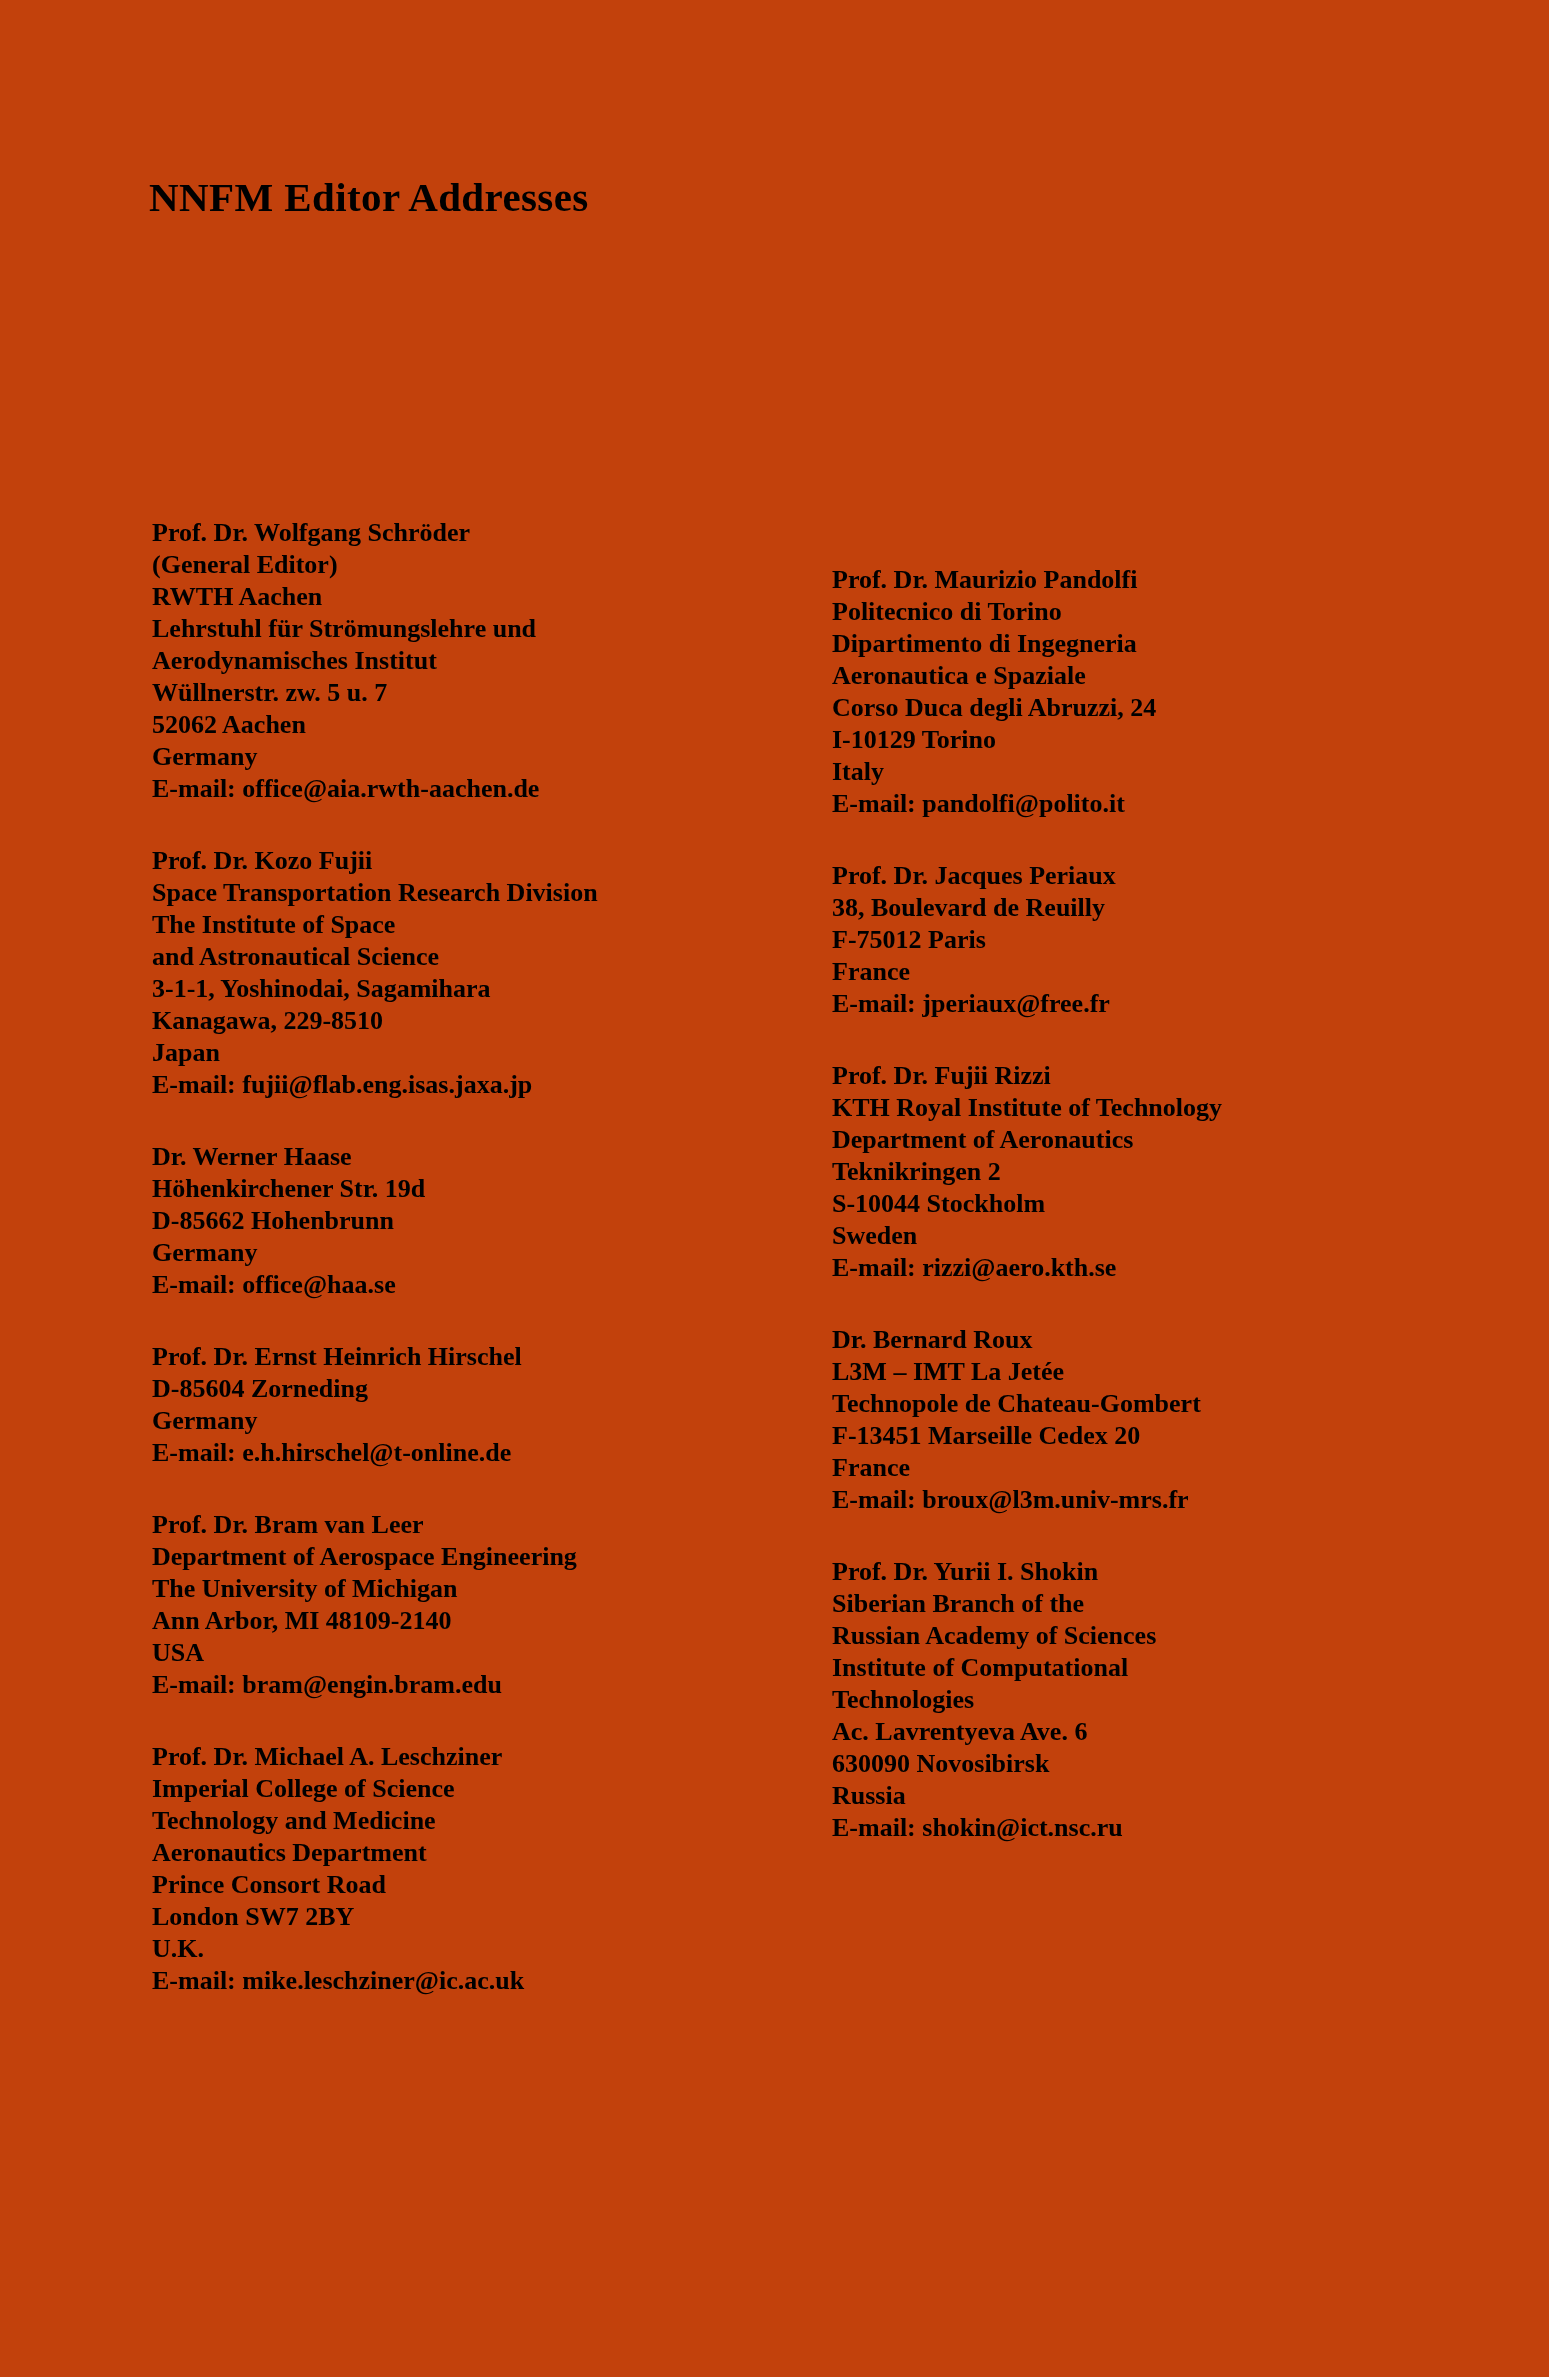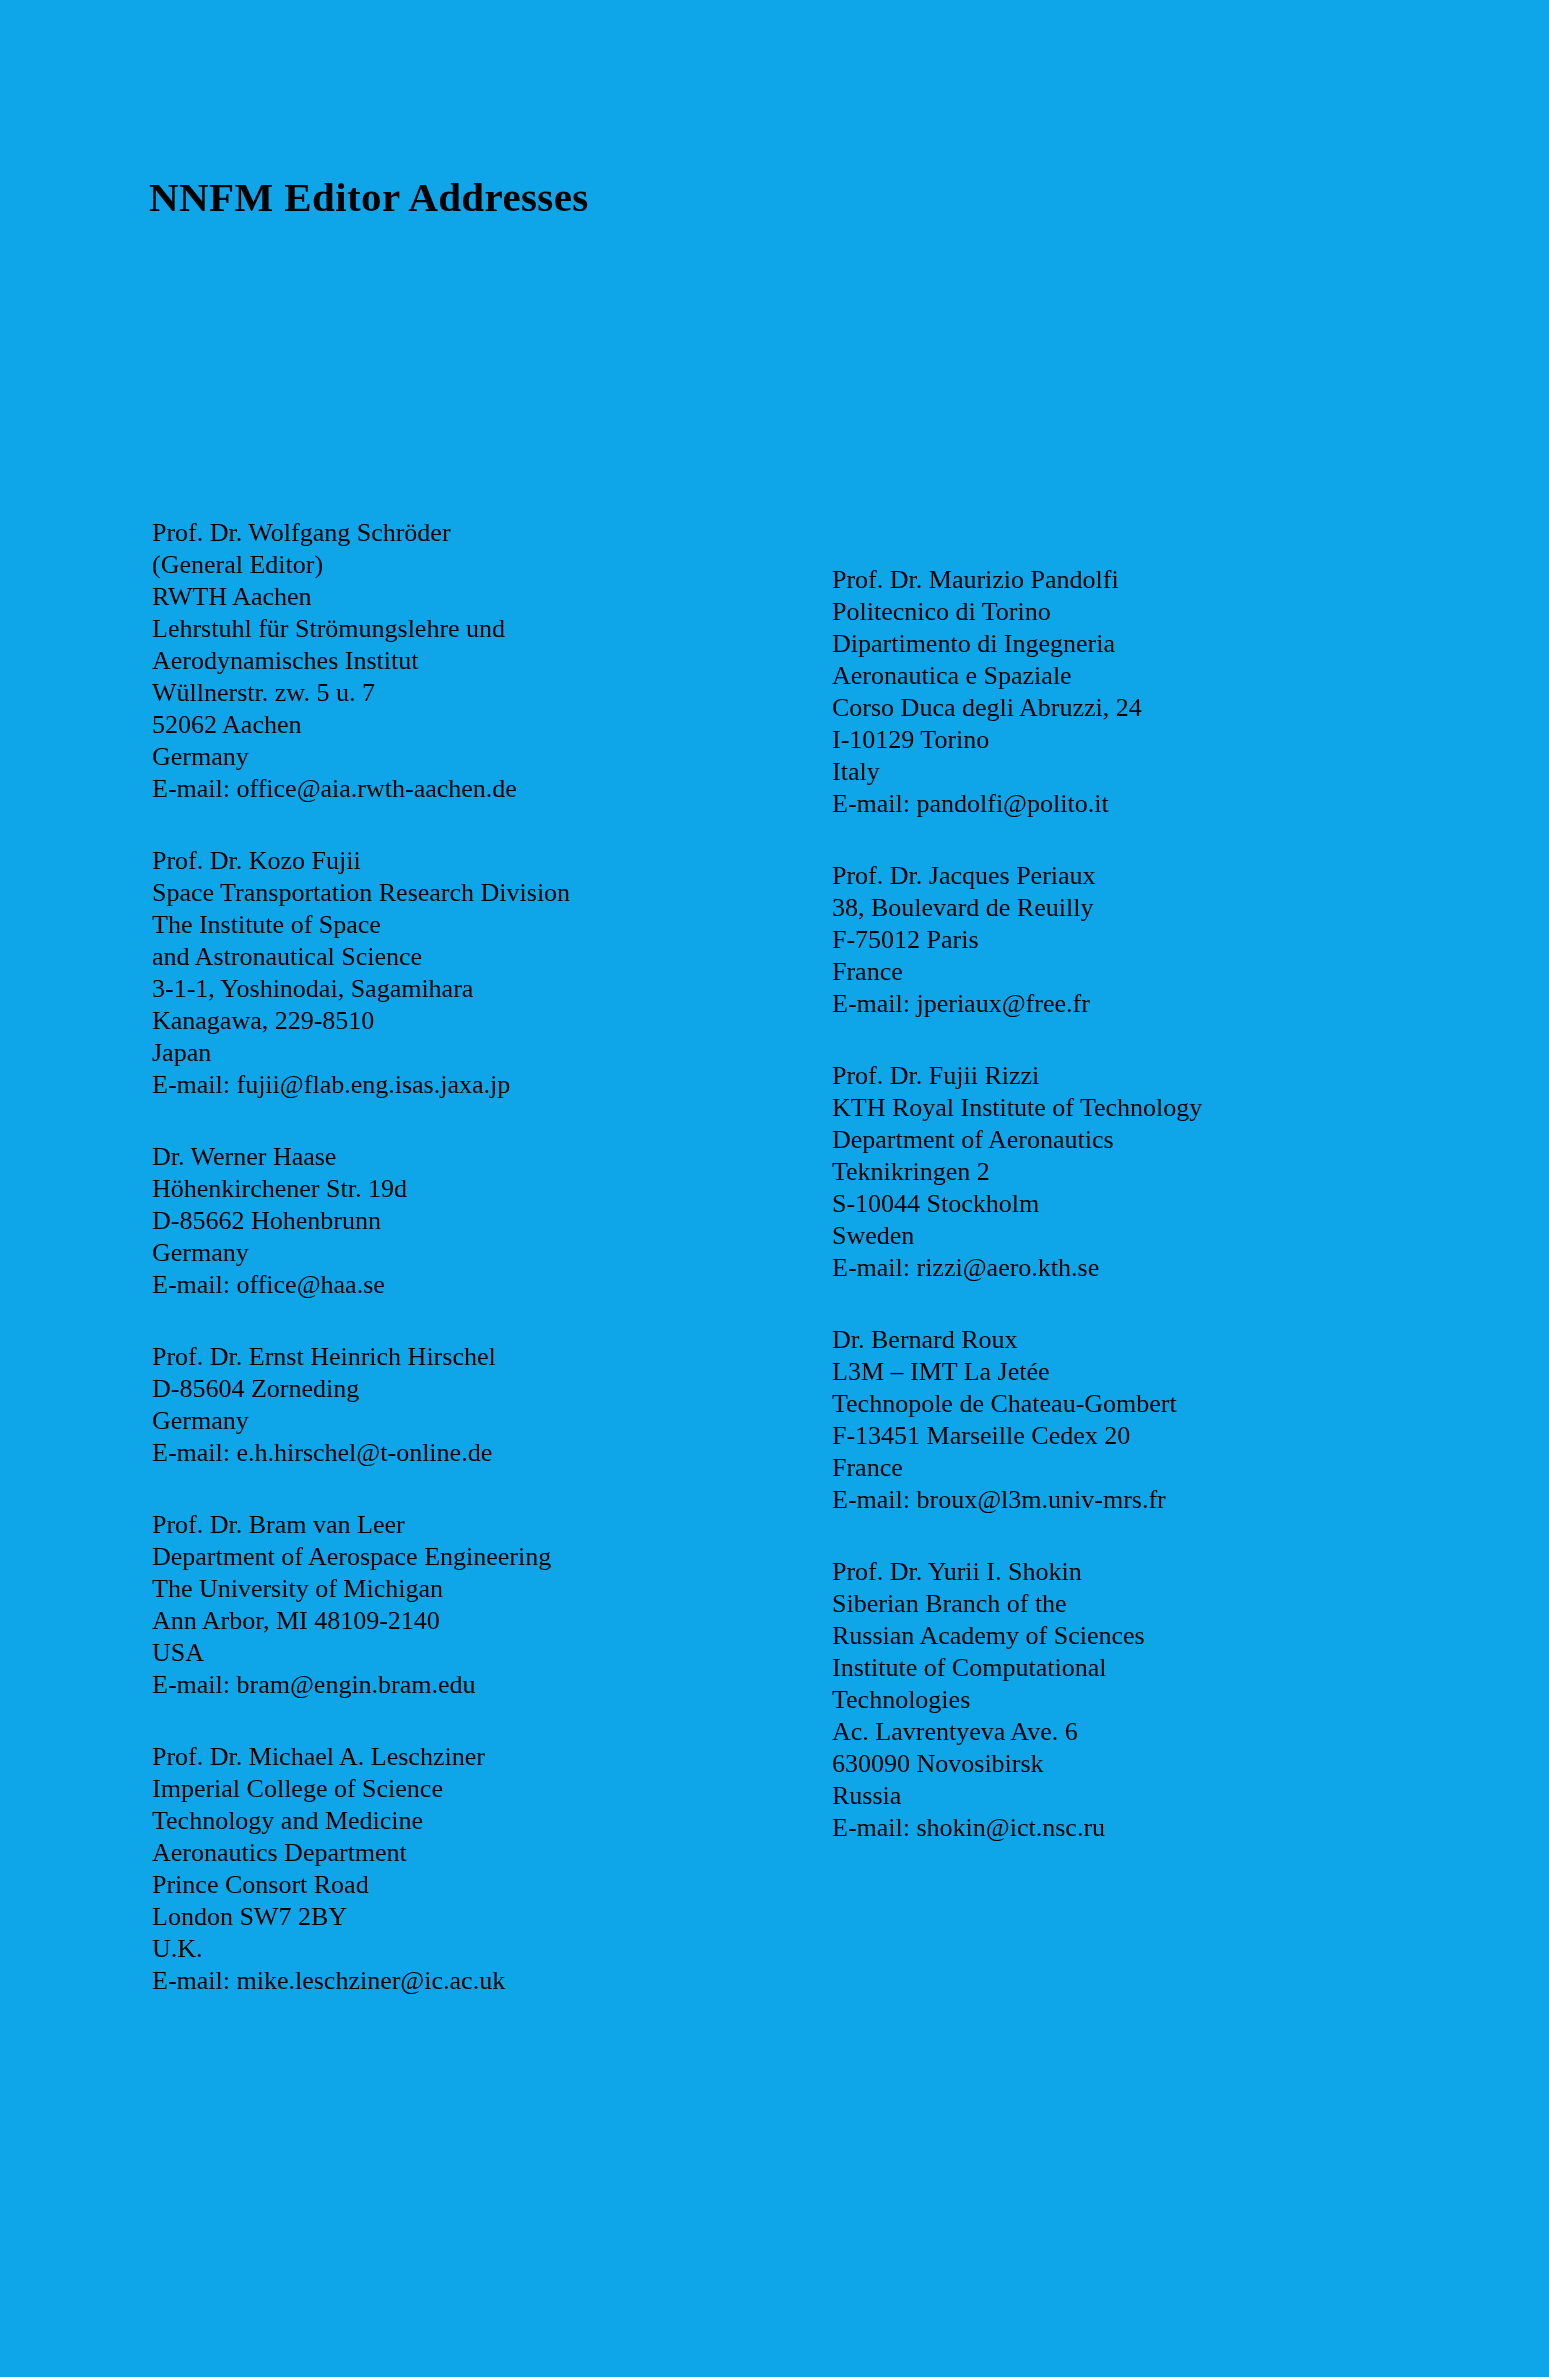--- a/index.html
+++ b/index.html
@@ -4,21 +4,21 @@
 <style>
   html, body {
     margin: 0;
     padding: 0;
     background: #ffffff;
   }
   .page {
     position: relative;
     width: 1549px;
     height: 2377px;
-    background: #0ea5e9;
+    background: #c2410c;
     color: #000000;
     font-family: "Liberation Serif", serif;
     overflow: hidden;
   }
   .page-title {
     position: absolute;
     left: 149px;
     top: 173px;
     margin: 0;
     font-family: "Liberation Serif", serif;
@@ -28,20 +28,21 @@
     color: #000000;
     white-space: nowrap;
   }
   .columns {
     position: absolute;
     left: 152px;
     top: 517px;
     width: 1245px;
     display: flex;
     flex-direction: row;
+    font-weight: bold;
   }
   .col {
     display: flex;
     flex-direction: column;
   }
   .col-left {
     width: 680px;
     flex: 0 0 680px;
   }
   .col-right {

